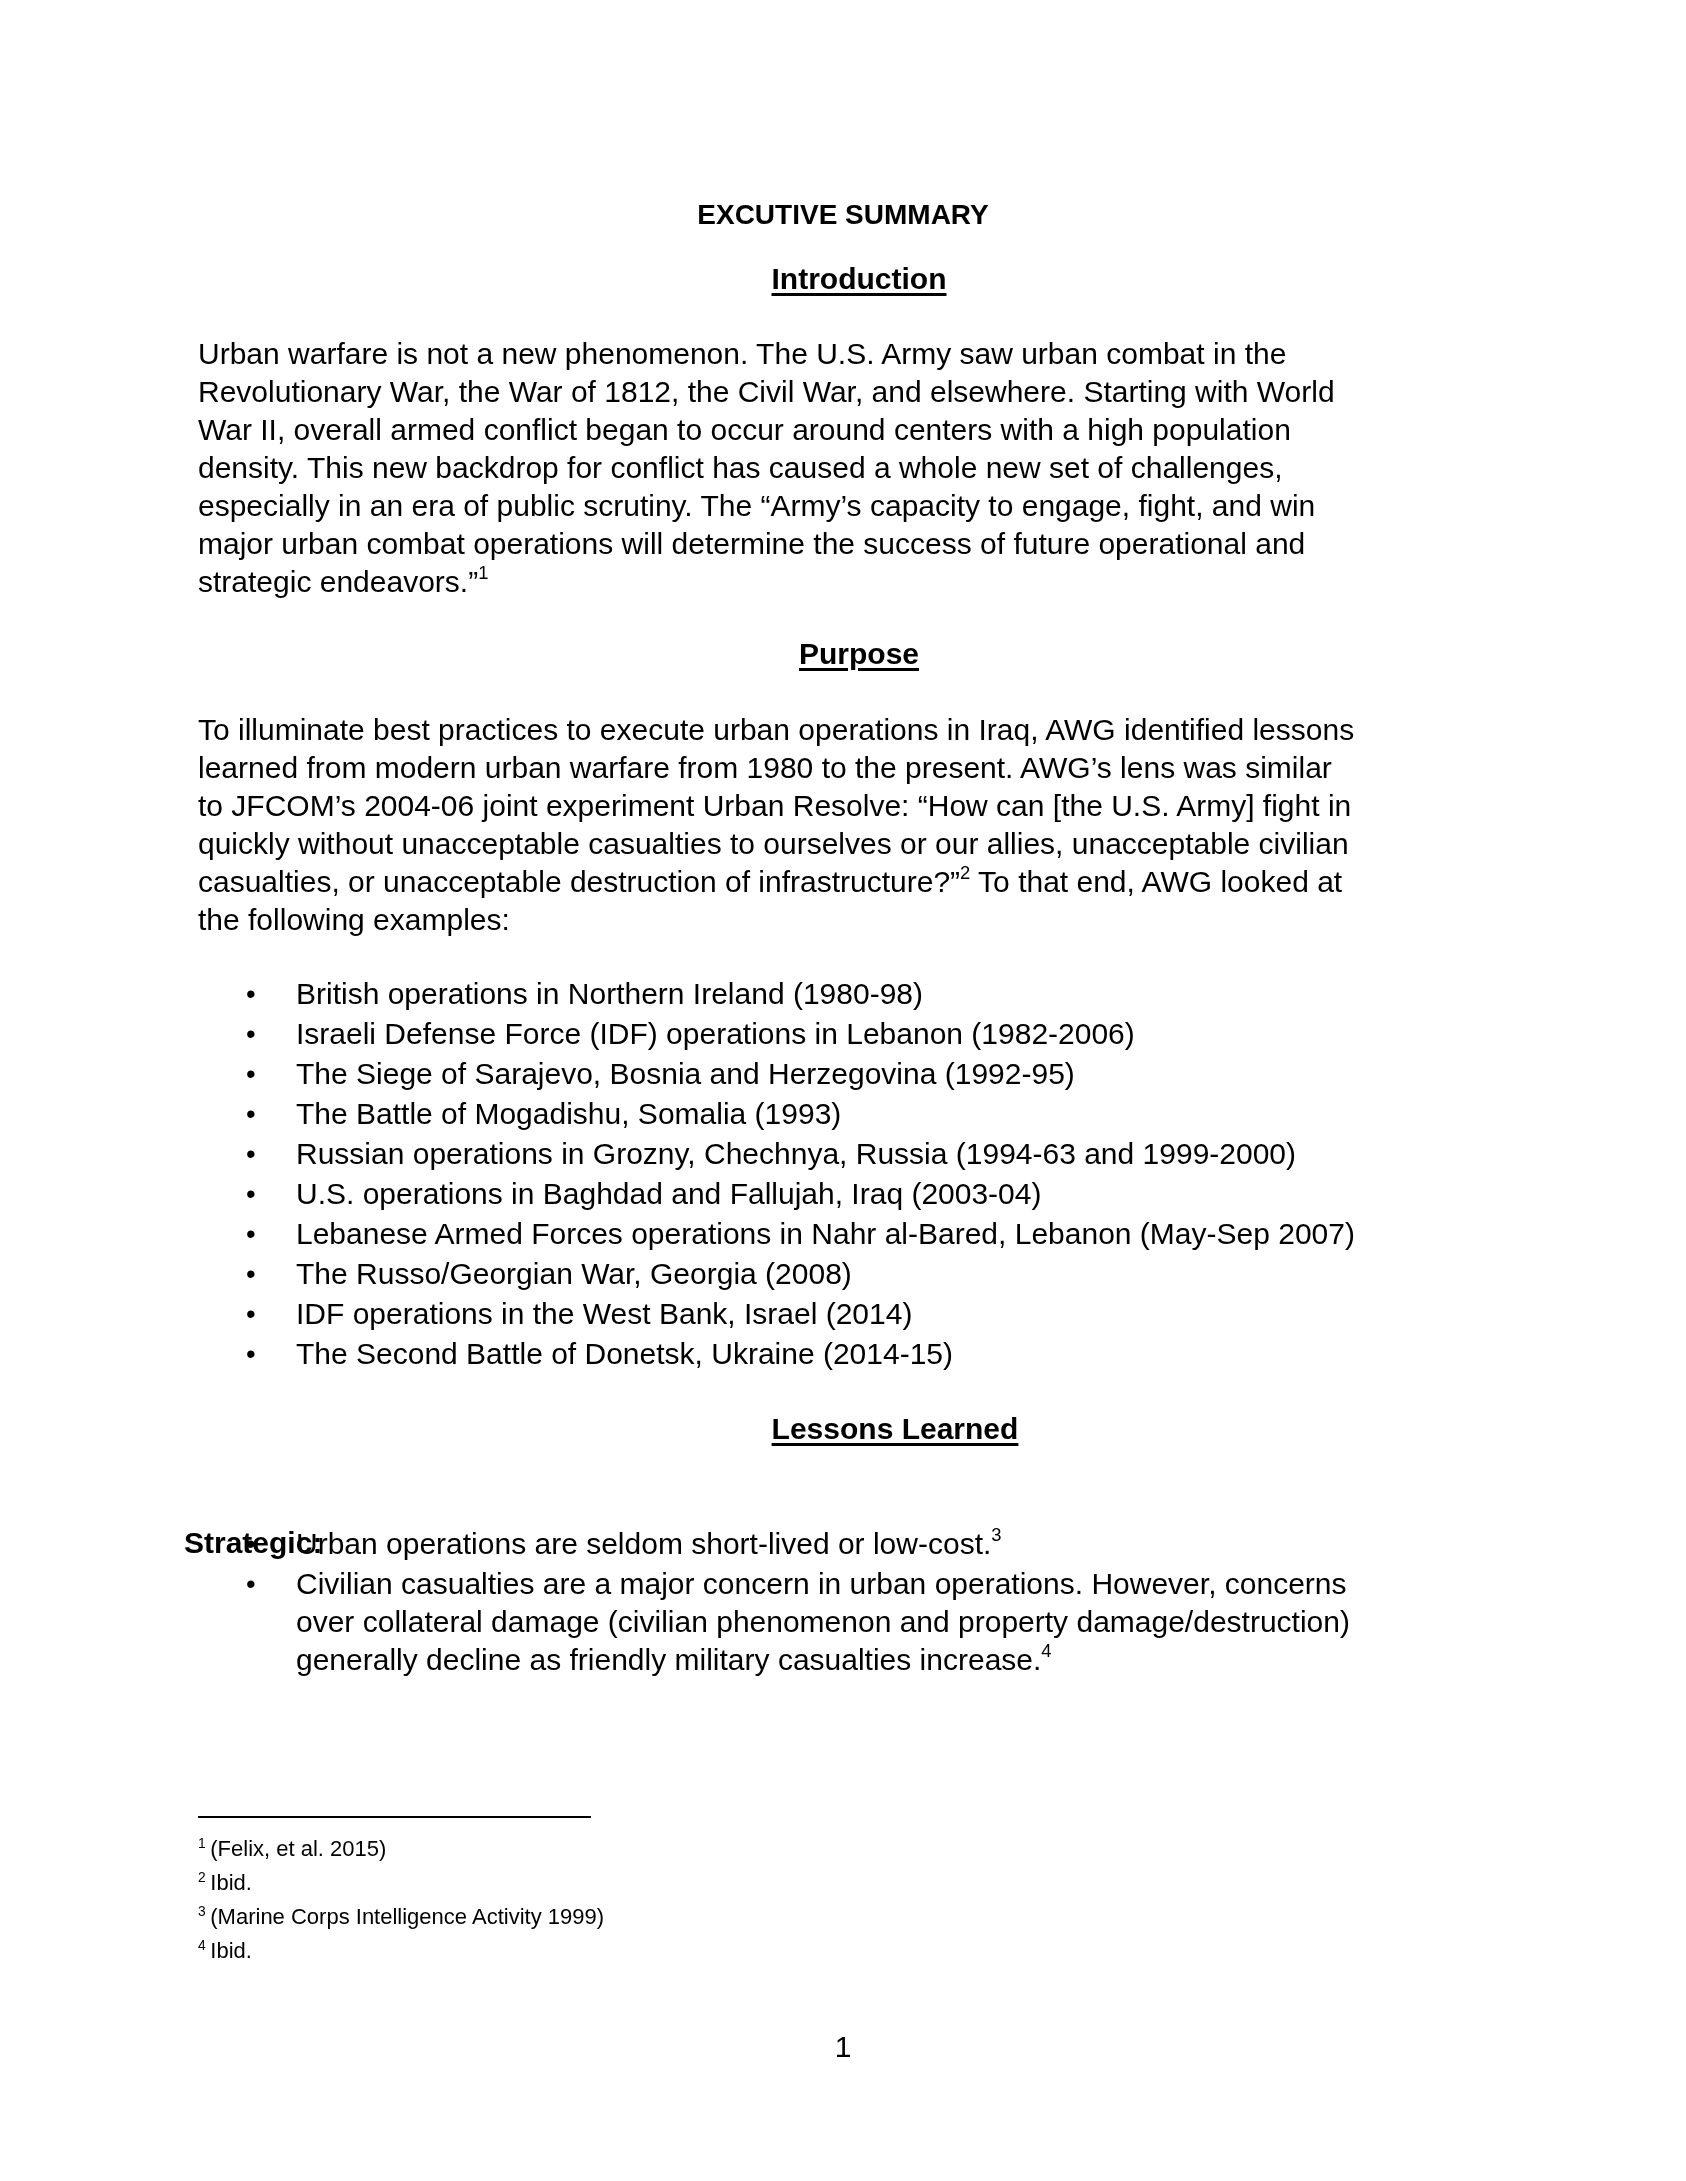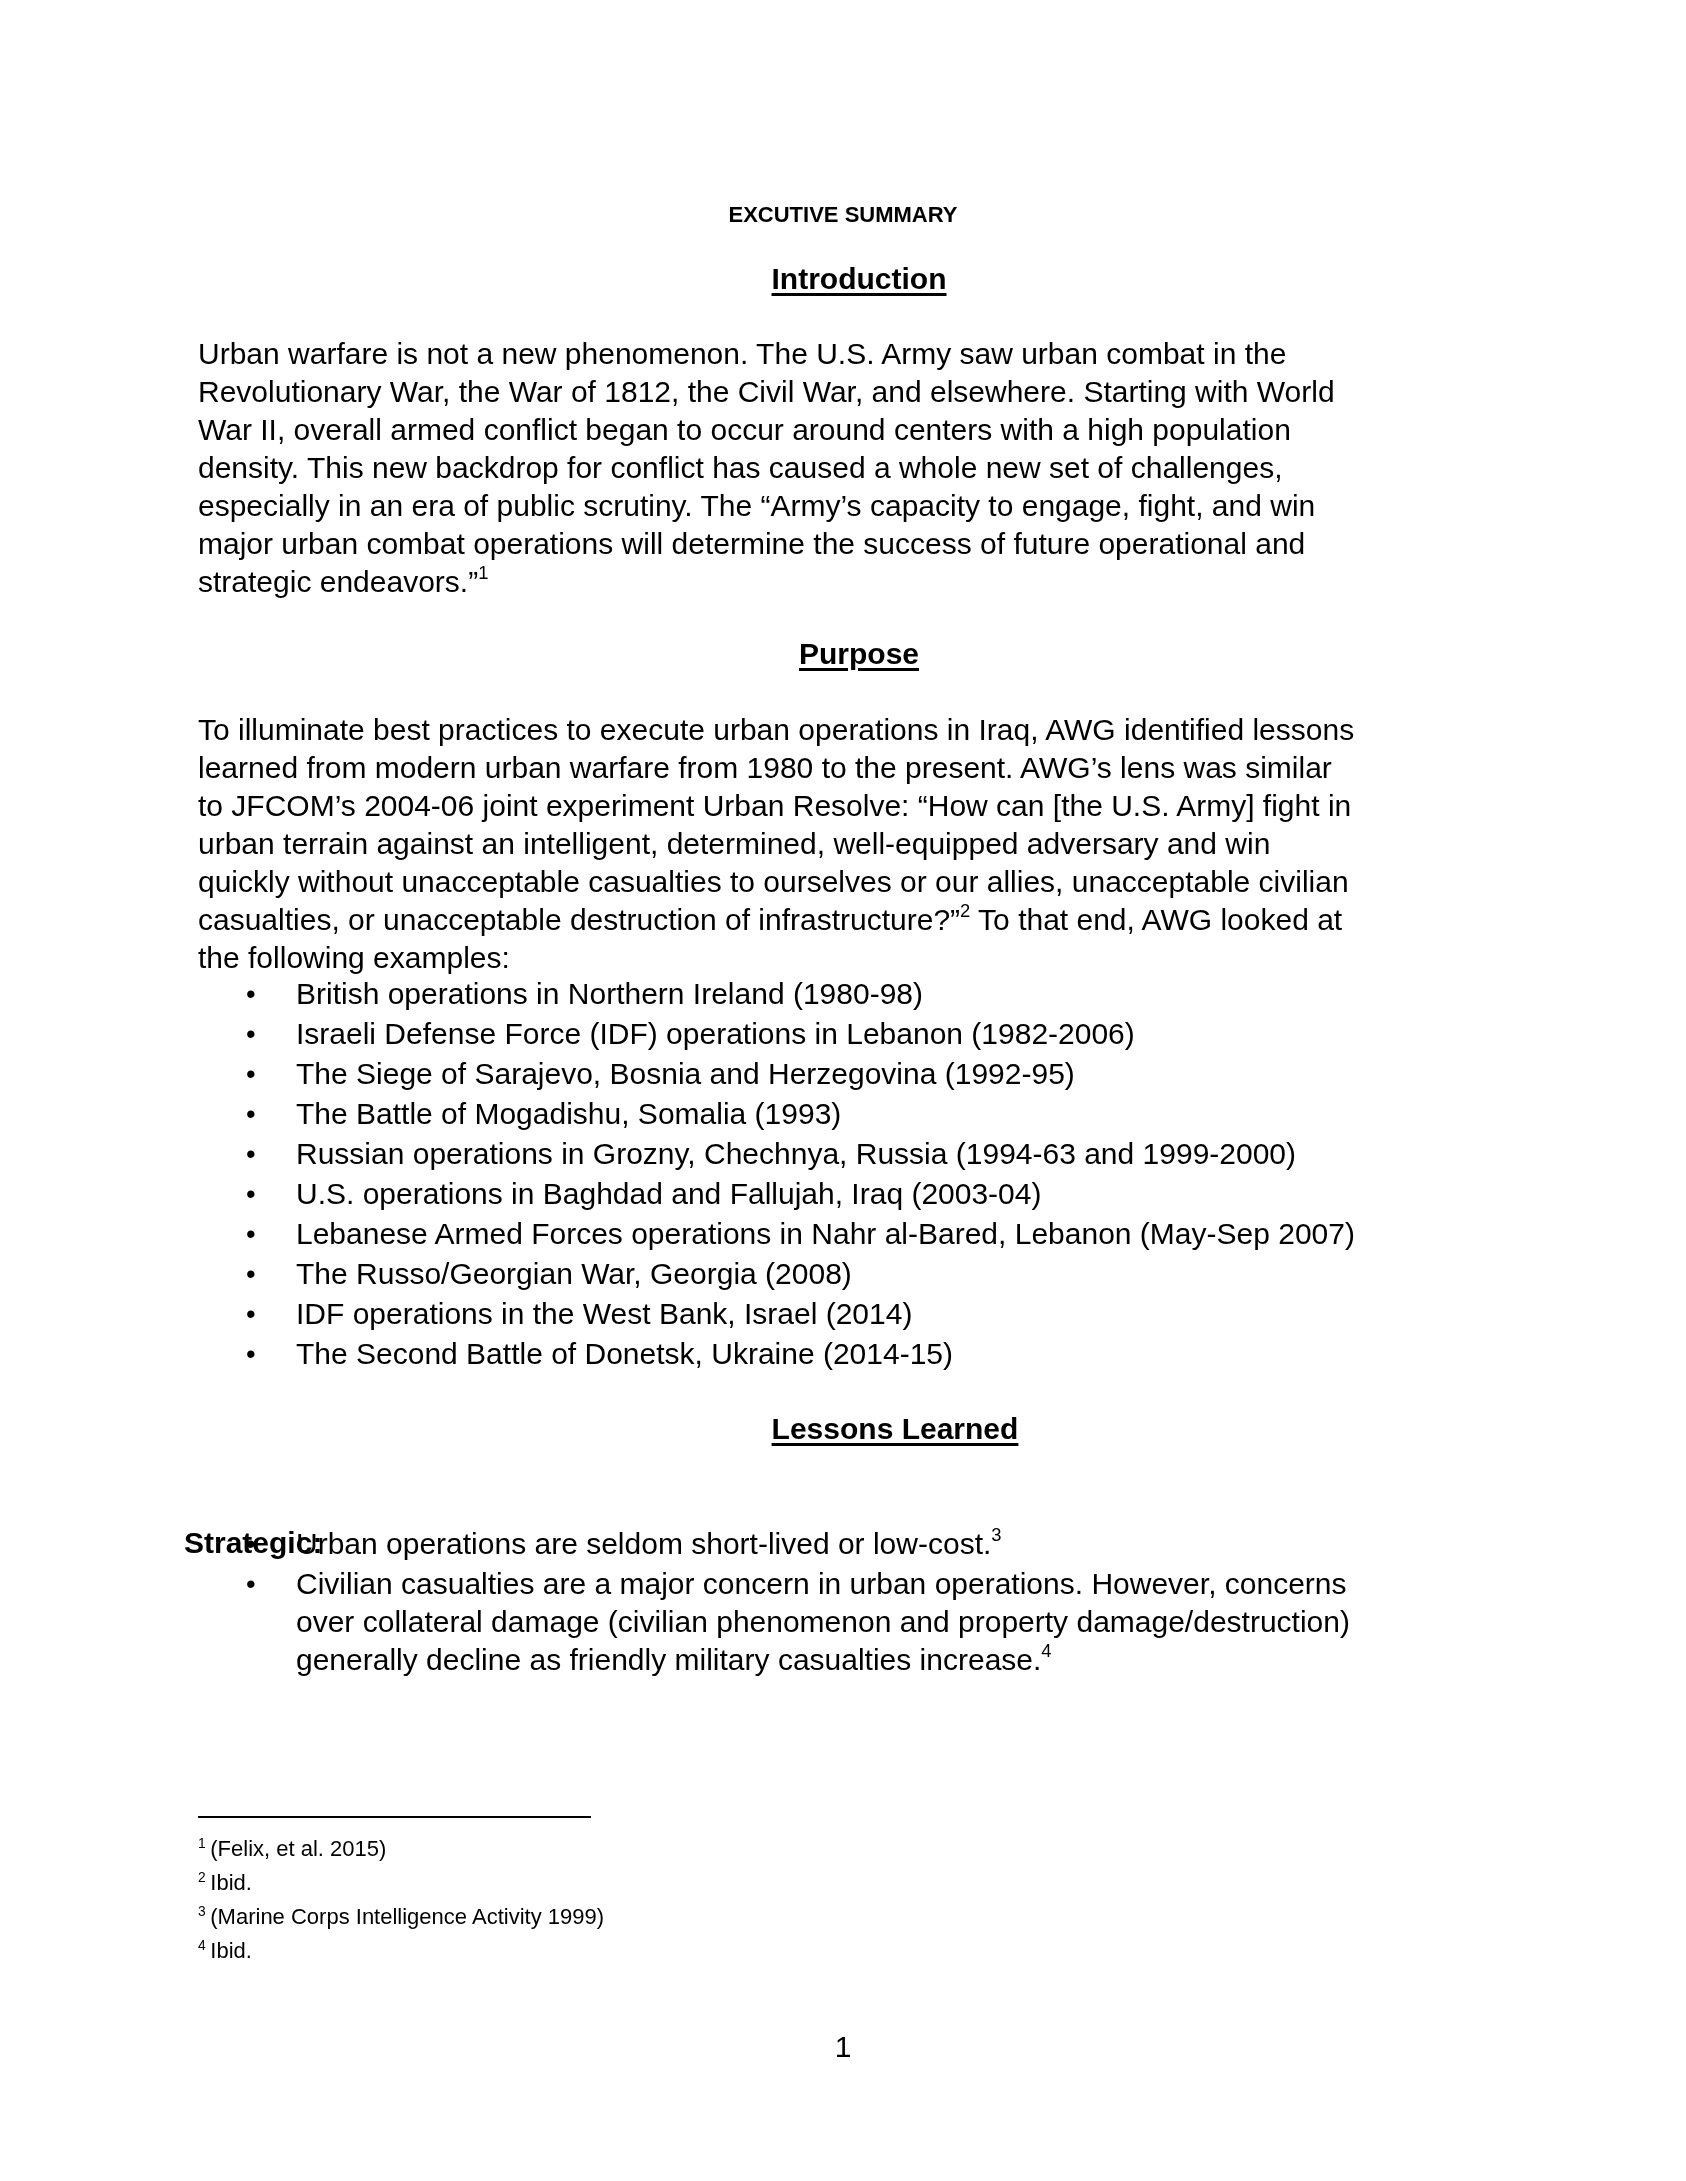--- a/index.html
+++ b/index.html
@@ -1,20 +1,20 @@
 <!DOCTYPE html>
 <html style="font-size:14.7px"><head>
 <meta charset="utf-8">
 <style>
   html, body { margin:0; padding:0; background:#ffffff; }
   body { width:1686px; height:2182px; position:relative; overflow:hidden; color:#000; }
   .page { position:absolute; left:0; top:0; width:1686px; height:2182px; background:#fff; }
   .body-font { font-family: "Liberation Sans", sans-serif; font-size:30px; line-height:38px; }
   .abs { position:absolute; }
-  .title { left:0; width:1686px; top:196px; text-align:center; font-family:"Liberation Sans", sans-serif; font-weight:bold; font-size:22px; line-height:38px; }
+  .title { left:0; width:1686px; top:196px; text-align:center; font-family:"Liberation Sans", sans-serif; font-weight:bold; font-size:28px; line-height:38px; }
   .heading { left:16px; width:1686px; text-align:center; font-family:Liberation Sans, sans-serif; font-weight:bold; font-size:30px; line-height:38px; }
   .heading span { text-decoration:underline; text-decoration-thickness:2.8px; text-underline-offset:3.7px; }
   .para { left:198px; width:1304px; }
   .para p { margin:0; }
   sup.fn { font-size:18.4px; line-height:0; vertical-align:super; position:relative; top:-1.8px; }
   .list { left:198px; width:1304px; margin:0; padding:0; list-style:none; }
   .list li { position:relative; padding-left:98px; }
   .list li .bullet { position:absolute; left:48px; top:0; font-size:27.5px; }
   .subhead { left:184px; font-family:"Liberation Sans", sans-serif; font-weight:bold; font-size:30px; line-height:38px;margin-top:39px; }
   .rule { left:198px; top:1816px; width:393px; height:1.8px; background:#000; }
@@ -44,21 +44,20 @@
   </div>
 
   <div class="abs heading" style="top:635px;">
     <span>Purpose</span>
   </div>
 
   <div class="abs para body-font" style="top:711px;">
     <p>To illuminate best practices to execute urban operations in Iraq, AWG identified lessons</p>
     <p>learned from modern urban warfare from 1980 to the present. AWG’s lens was similar</p>
     <p>to JFCOM’s 2004-06 joint experiment Urban Resolve: “How can [the U.S. Army] fight in</p>
-    <p>urban terrain against an intelligent, determined, well-equipped adversary and win</p>
     <p>quickly without unacceptable casualties to ourselves or our allies, unacceptable civilian</p>
     <p><span>casualties, or unacceptable destruction of infrastructure?”</span><sup class="fn">2</sup><span> To that end, AWG looked at</span></p>
     <p>the following examples:</p>
   </div>
 
   <ul class="abs list body-font" style="top:974px; line-height:40px;">
     <li><span class="bullet">•</span><span>British operations in Northern Ireland (1980-98)</span></li>
     <li><span class="bullet">•</span><span>Israeli Defense Force (IDF) operations in Lebanon (1982-2006)</span></li>
     <li><span class="bullet">•</span><span>The Siege of Sarajevo, Bosnia and Herzegovina (1992-95)</span></li>
     <li><span class="bullet">•</span><span>The Battle of Mogadishu, Somalia (1993)</span></li>

